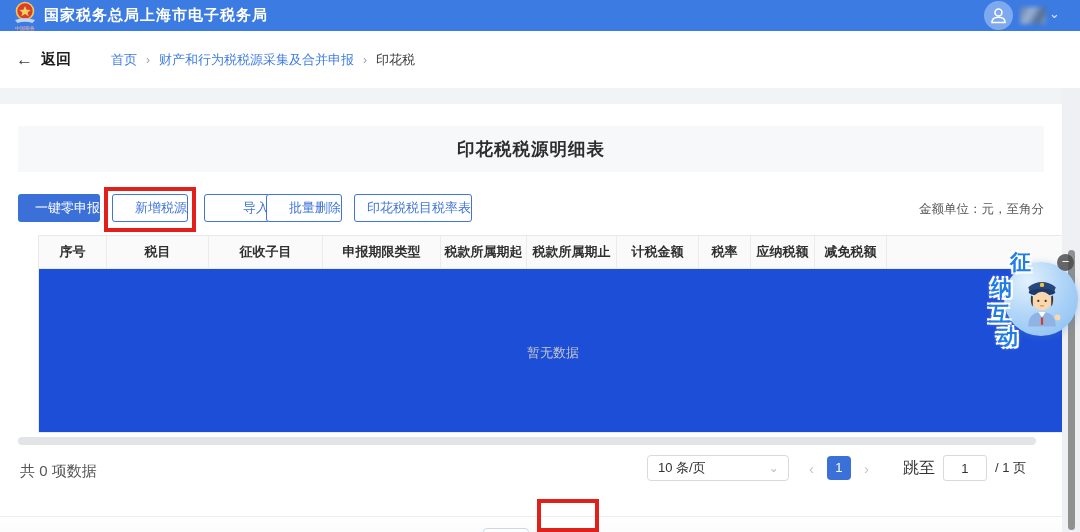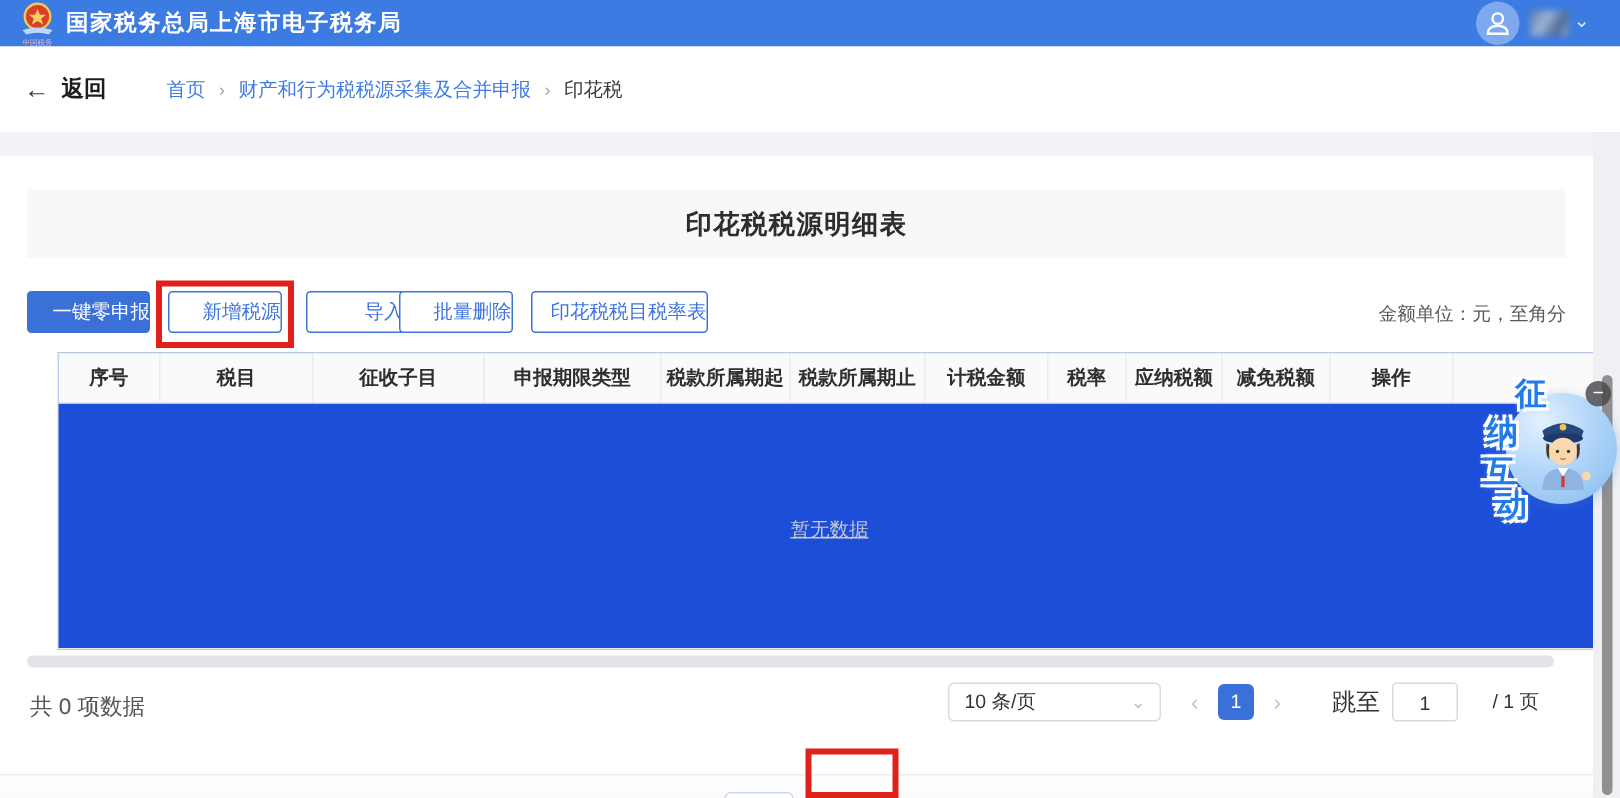--- a/index.html
+++ b/index.html
@@ -54,34 +54,34 @@
 
   
   .data-table { position:absolute; left:18px; top:131px; width:1030px; height:198px; border:1px solid #e9e9e9; background:#1d4ed8;margin-left:20px; }
   .thead { display:flex; height:33px; background:#fafafa; border-bottom:1px solid #e9e9e9; }
   .th { font-size:13px; font-weight:bold; color:#2f2f2f; text-align:center; line-height:32px; border-right:1px solid #ececec; overflow:hidden; white-space:nowrap; }
   .th:nth-child(1){width:68px}.th:nth-child(2){width:102px}.th:nth-child(3){width:114px}
   .th:nth-child(4){width:118px}.th:nth-child(5){width:86px}.th:nth-child(6){width:90px}
   .th:nth-child(7){width:82px}.th:nth-child(8){width:52px}.th:nth-child(9){width:64px}
   .th:nth-child(10){width:72px}.th:nth-child(11){width:82px}
   .th:nth-child(12){flex:1; border-right:none;}
-  .empty-state { position:absolute; left:0; top:108px; width:100%; text-align:center; font-size:13px; color:#c5c8cc;text-decoration:underline; }
+  .empty-state { position:absolute; left:0; top:108px; width:100%; text-align:center; font-size:13px; color:#c5c8cc; }
   .h-scrollbar { position:absolute; left:18px; top:333px; width:1018px; height:8px; background:#e3e4e7; border-radius:4px; }
 
   
   .total-count { position:absolute; left:20px; top:358px; font-size:15px; color:#555; }
   .pager { position:absolute; right:36px; top:351px; height:26px; display:flex; align-items:center; }
   .size-select { width:142px; height:26px; border:1px solid #d8dadd; border-radius:4px; background:#fff; position:relative; font-size:13px; color:#333; line-height:24px; padding-left:10px; cursor:pointer; }
   .size-select .sel-chevron { position:absolute; right:9px; top:0; color:#b9bdc4; font-size:12px; }
   .pg-arrow { color:#c0c4cb; font-size:15px; margin:0 0 0 20px; cursor:pointer; }
   .pg-arrow.next { margin-left:13px; }
   .pg-current { width:24px; height:24px; margin-left:13px; background:#3c70d9; border-radius:4px; color:#fff; font-size:13px; text-align:center; line-height:24px; cursor:pointer; }
   .jump-label { font-size:16px; color:#333; margin-left:34px; }
   .jump-input { width:44px; height:26px; margin-left:8px; border:1px solid #d8dadd; border-radius:3px; font-size:13px; color:#333; text-align:center; outline:none; font-family:inherit; }
-  .pages-total { font-size:13px; color:#333; margin-left:23px; }
+  .pages-total { font-size:13px; color:#333; margin-left:8px; }
 
   
   .footer { position:absolute; left:0; top:492px; width:1080px; height:40px; background:linear-gradient(180deg,#ffffff,#f4f5f7); border-top:1px solid #ebedf0;margin-top:24px; }
   .f-exit { position:absolute; left:483px; top:11px; width:46px; height:26px; background:#fff; border:1px solid #c9d7f0; border-radius:4px; color:#4a7ad8; font-size:13px; line-height:24px; text-align:center; cursor:pointer; }
   .f-submit { position:absolute; left:541px; top:11px; width:54px; height:25px; background:#3c70d9; border-radius:3px; color:#fff; font-size:13px; line-height:25px; text-align:center; cursor:pointer; }
 
   
   .right-strip { position:absolute; left:1062px; top:88px; width:18px; height:444px; background:#eef0f3; }
   .v-scrollbar { position:absolute; left:1068px; top:250px; width:7px; height:280px; background:#909090; border-radius:4px; z-index:30; }
 
@@ -157,21 +157,20 @@
         <div class="th">序号</div>
         <div class="th">税目</div>
         <div class="th">征收子目</div>
         <div class="th">申报期限类型</div>
         <div class="th">税款所属期起</div>
         <div class="th">税款所属期止</div>
         <div class="th">计税金额</div>
         <div class="th">税率</div>
         <div class="th">应纳税额</div>
         <div class="th">减免税额</div>
-        <div class="th">操作</div>
       </div>
       <div class="empty-state">暂无数据</div>
     </div>
     <div class="h-scrollbar"></div>
 
     <div class="total-count">共 0 项数据</div>
     <div class="pager">
       <div class="size-select">
         <span>10 条/页</span>
         <span class="sel-chevron">⌄</span>

